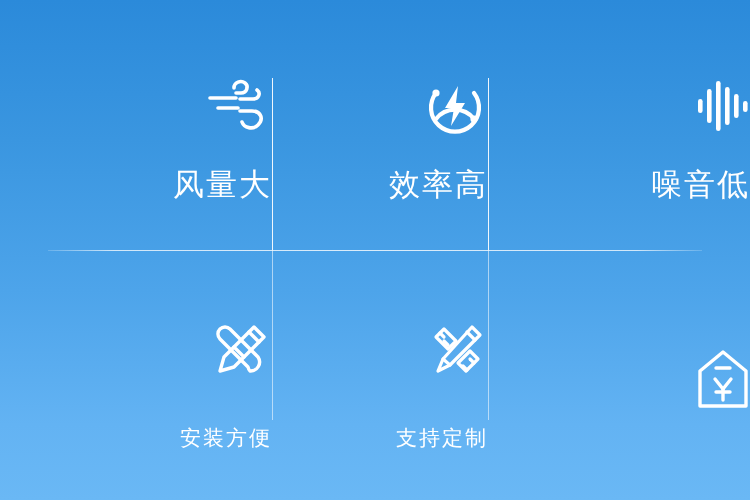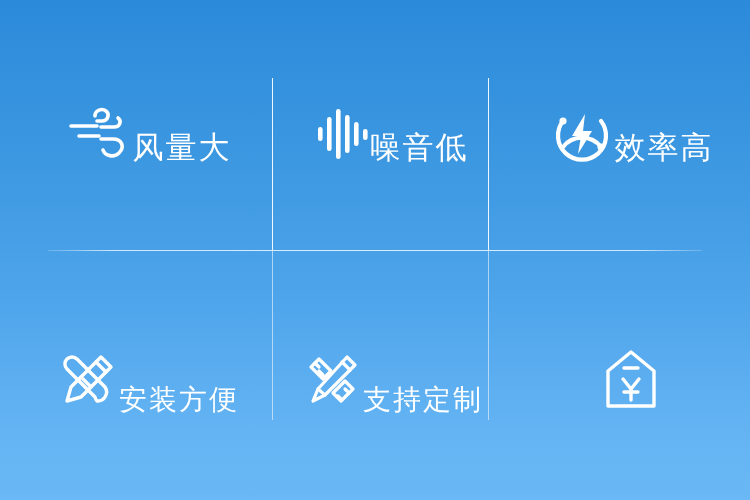--- a/index.html
+++ b/index.html
@@ -56,22 +56,22 @@
     top: 0;
     width: 750px;
     height: 500px;
     display: grid;
     grid-template-columns: 272px 216px 262px;
     grid-template-rows: 250px 250px;
   }
 
   .cell {
     display: flex;
-    flex-direction: row;
-    align-items: center;
+    flex-direction: column;
+    align-items: flex-end;
     justify-content: center;
     box-sizing: border-box;
     padding-left: 24px;
   }
   .cell.row-top { padding-top: 18px; }
   .cell.row-bot { padding-top: 10px; }
 
   .icon-wrap {
     height: 74px;
     display: flex;
@@ -84,21 +84,21 @@
     margin-top: 26px;
     color: #ffffff;
     font-size: 31px;
     letter-spacing: 2px;
     line-height: 1;
     white-space: nowrap;
     font-weight: 400;
   }
   .cell.row-bot .cell-label {
     margin-top: 40px;
-    font-size: 28px;
+    font-size: 21px;
   }
 </style>
 </head>
 <body>
 
 <div id="banner">
 
   <div class="v-divider" id="v-div-1-top"></div>
   <div class="v-divider" id="v-div-2-top"></div>
   <div class="v-divider dim" id="v-div-1-bot"></div>
@@ -115,43 +115,43 @@
           <path d="M30 13 C30 7, 37 5, 41 8 C45 11, 43 18, 37 18 H32"></path>
           <path d="M36 24 H49 C55 24, 57 18, 53 15"></path>
           <path d="M36 36 H48 C57 36, 60 44, 54 50 C49 55, 40 53, 38 47"></path>
         </svg>
       </div>
       <div class="cell-label">风量大</div>
     </div>
 
     <div class="cell row-top">
       <div class="icon-wrap">
+        <svg width="66" height="66" viewBox="0 0 66 66" fill="none">
+          <path d="M14 20 A24 24 0 1 0 52 20" stroke="#ffffff" stroke-width="4.2" stroke-linecap="round"></path>
+          <path d="M52 46 A24 24 0 0 0 14 46" stroke="#ffffff" stroke-width="4.2" stroke-linecap="round"></path>
+          <circle cx="14" cy="20" r="3.6" fill="#ffffff"></circle>
+          <circle cx="52" cy="46" r="3.6" fill="#ffffff"></circle>
+          <path d="M36 13 L23 35 H32 L29 53 L43 30 H34 Z" fill="#ffffff"></path>
+        </svg>
+      </div>
+      <div class="cell-label">效率高</div>
+    </div>
+
+    <div class="cell row-top">
+      <div class="icon-wrap">
         <svg width="54" height="62" viewBox="0 0 54 62" fill="#ffffff">
           <rect x="2" y="24" width="4.6" height="14" rx="2.3"></rect>
           <rect x="11" y="14" width="4.6" height="34" rx="2.3"></rect>
           <rect x="20" y="6" width="4.6" height="50" rx="2.3"></rect>
           <rect x="29" y="12" width="4.6" height="38" rx="2.3"></rect>
           <rect x="38" y="19" width="4.6" height="24" rx="2.3"></rect>
           <rect x="47" y="26" width="4.6" height="11" rx="2.3"></rect>
         </svg>
       </div>
       <div class="cell-label">噪音低</div>
-    </div>
-
-    <div class="cell row-top">
-      <div class="icon-wrap">
-        <svg width="66" height="66" viewBox="0 0 66 66" fill="none">
-          <path d="M14 20 A24 24 0 1 0 52 20" stroke="#ffffff" stroke-width="4.2" stroke-linecap="round"></path>
-          <path d="M52 46 A24 24 0 0 0 14 46" stroke="#ffffff" stroke-width="4.2" stroke-linecap="round"></path>
-          <circle cx="14" cy="20" r="3.6" fill="#ffffff"></circle>
-          <circle cx="52" cy="46" r="3.6" fill="#ffffff"></circle>
-          <path d="M36 13 L23 35 H32 L29 53 L43 30 H34 Z" fill="#ffffff"></path>
-        </svg>
-      </div>
-      <div class="cell-label">效率高</div>
     </div>
 
     <div class="cell row-bot">
       <div class="icon-wrap">
         <svg width="62" height="62" viewBox="0 0 62 62" fill="none" stroke="#ffffff" stroke-width="3.4" stroke-linecap="round" stroke-linejoin="round">
 
           <path d="M44 8 L54 18 L34 38 L24 28 Z"></path>
           <path d="M39 13 L49 23"></path>
           <path d="M24 28 L14 38 L10 52 L24 48 L34 38"></path>
 

